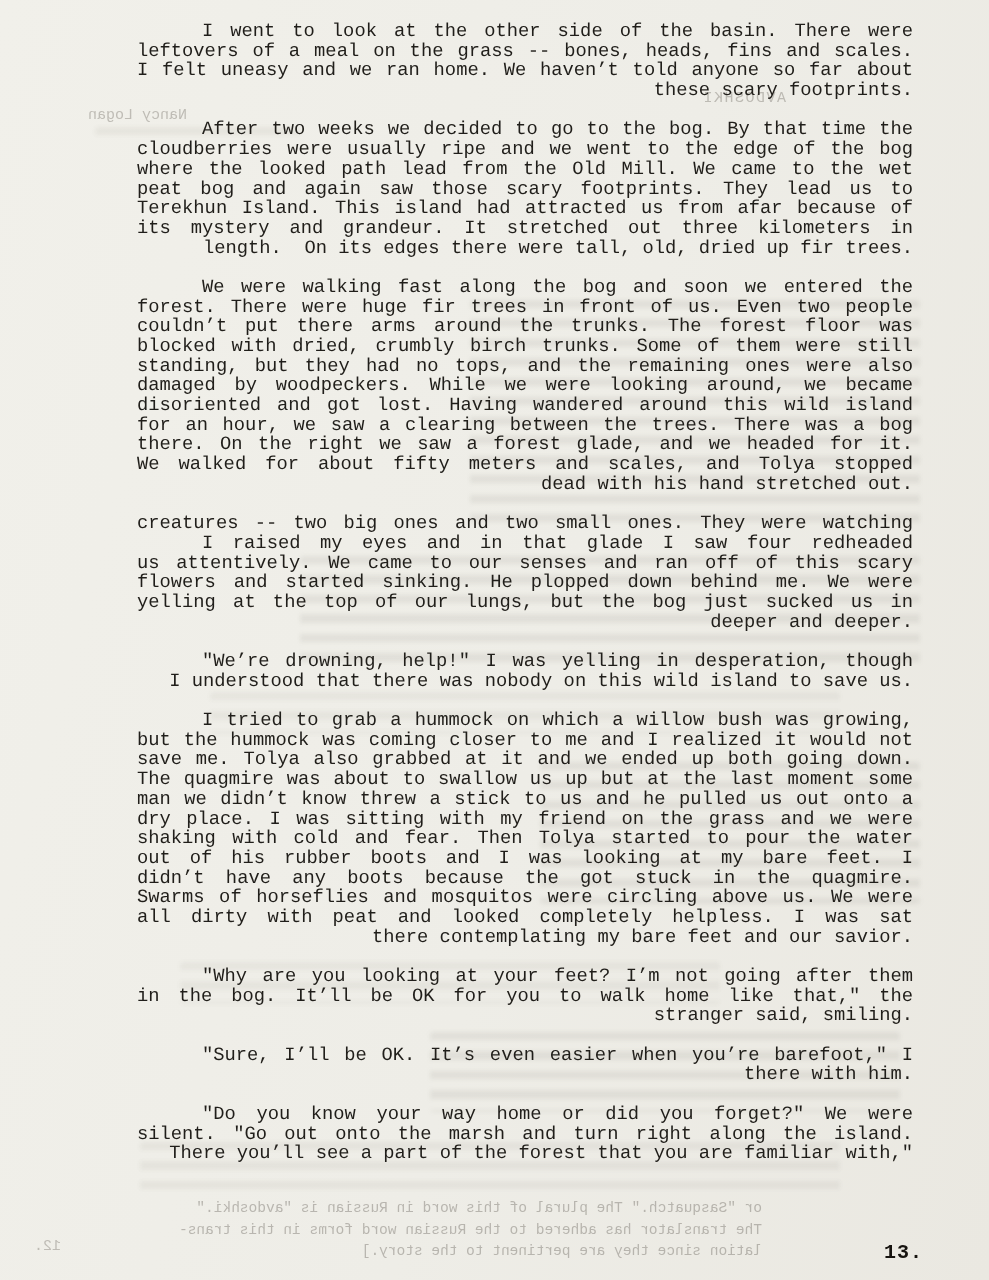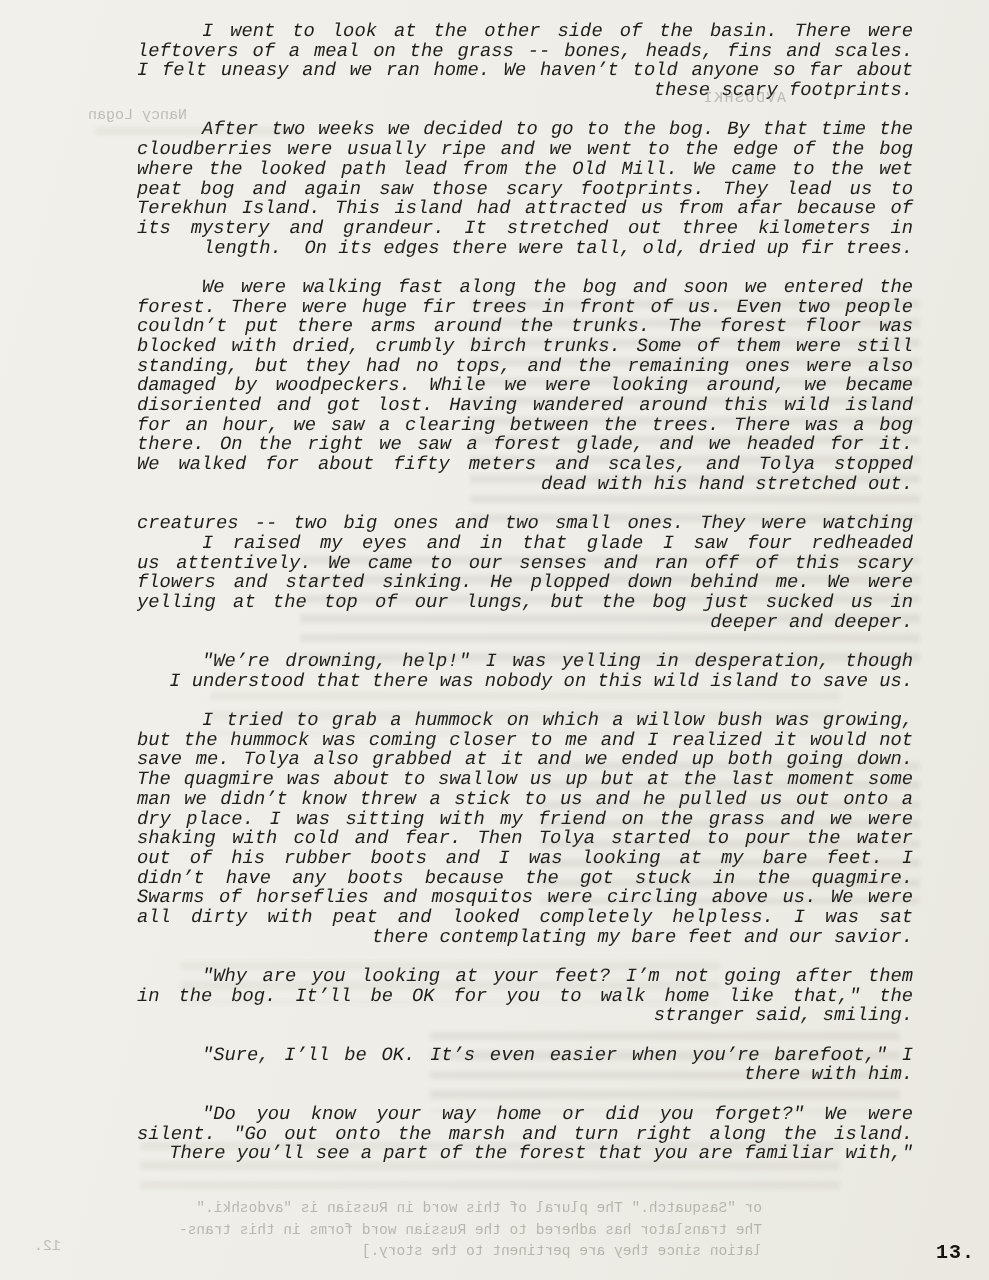--- a/index.html
+++ b/index.html
@@ -11,28 +11,28 @@
   .sheet {
     position:absolute; inset:0;
     background:linear-gradient(105deg,#f1f0ea 0%,#eeede7 55%,#eae8e1 100%);
   }
   
   .story {
     position:absolute; left:137px; top:22px; width:776px;
     font-size:18.8px; line-height:19.7px; color:#201e1a;
     text-rendering:geometricPrecision;
   }
-  .para { margin:0 0 19.7px 0;font-style:italic; }
+  .para { margin:0 0 19.7px 0; }
   .line { height:19.7px; }
   .line.just { text-align:justify; text-align-last:justify; white-space:normal; }
   .line.last { text-align:right; white-space:pre-wrap;margin-left:20px; }
   .line.first { text-indent:65px; }
   
   .pageno {
-    position:absolute; left:936px; top:1241px;
+    position:absolute; left:884px; top:1241px;
     font-size:20px; font-weight:700; color:#16130f; letter-spacing:1px;
   }
   
   .ghost {
     position:absolute; transform:scaleX(-1);
     color:rgba(110,106,97,0.38); filter:blur(0.7px);
     font-family:"Liberation Mono","DejaVu Sans Mono",monospace;
   }
   .ghost-title   { left:702px; top:90px;  font-size:15px; letter-spacing:1.5px; }
   .ghost-byline  { left:88px;  top:107px; font-size:15px; }

